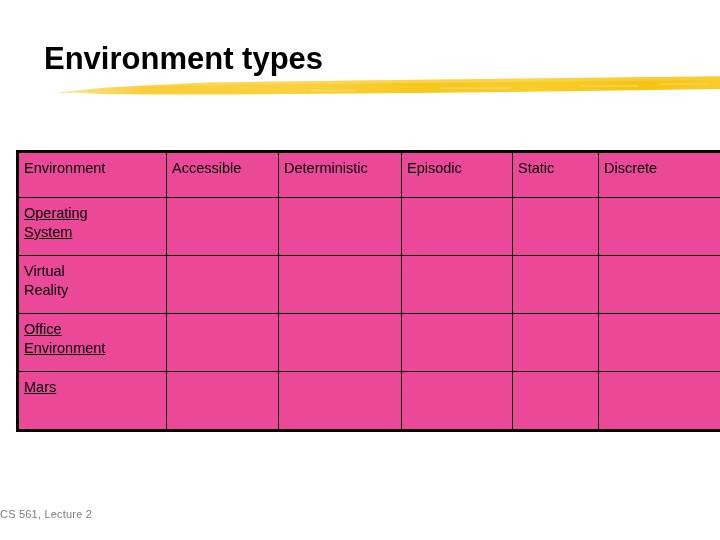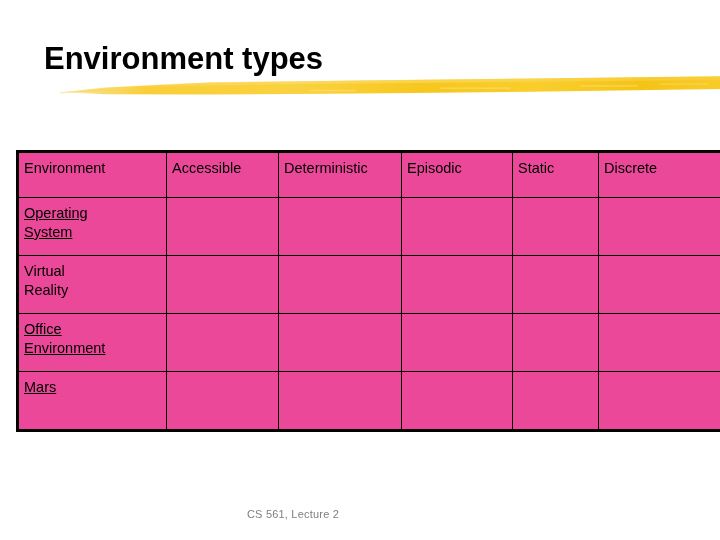--- a/index.html
+++ b/index.html
@@ -89,21 +89,20 @@
   col.c-epi   { width: 111px; }
   col.c-sta   { width: 86px;  }
   col.c-dis   { width: 124px; }
 
   
   #slide-footer {
     position: absolute;
     left: 0;
     top: 508px;
     width: 586px;
-    text-align: center;
     font-size: 11px;
     color: #7f7f7f;
     letter-spacing: 0.2px;
   }
 </style>
 </head>
 <body>
 
 <div id="slide-title">Environment types</div>
 

